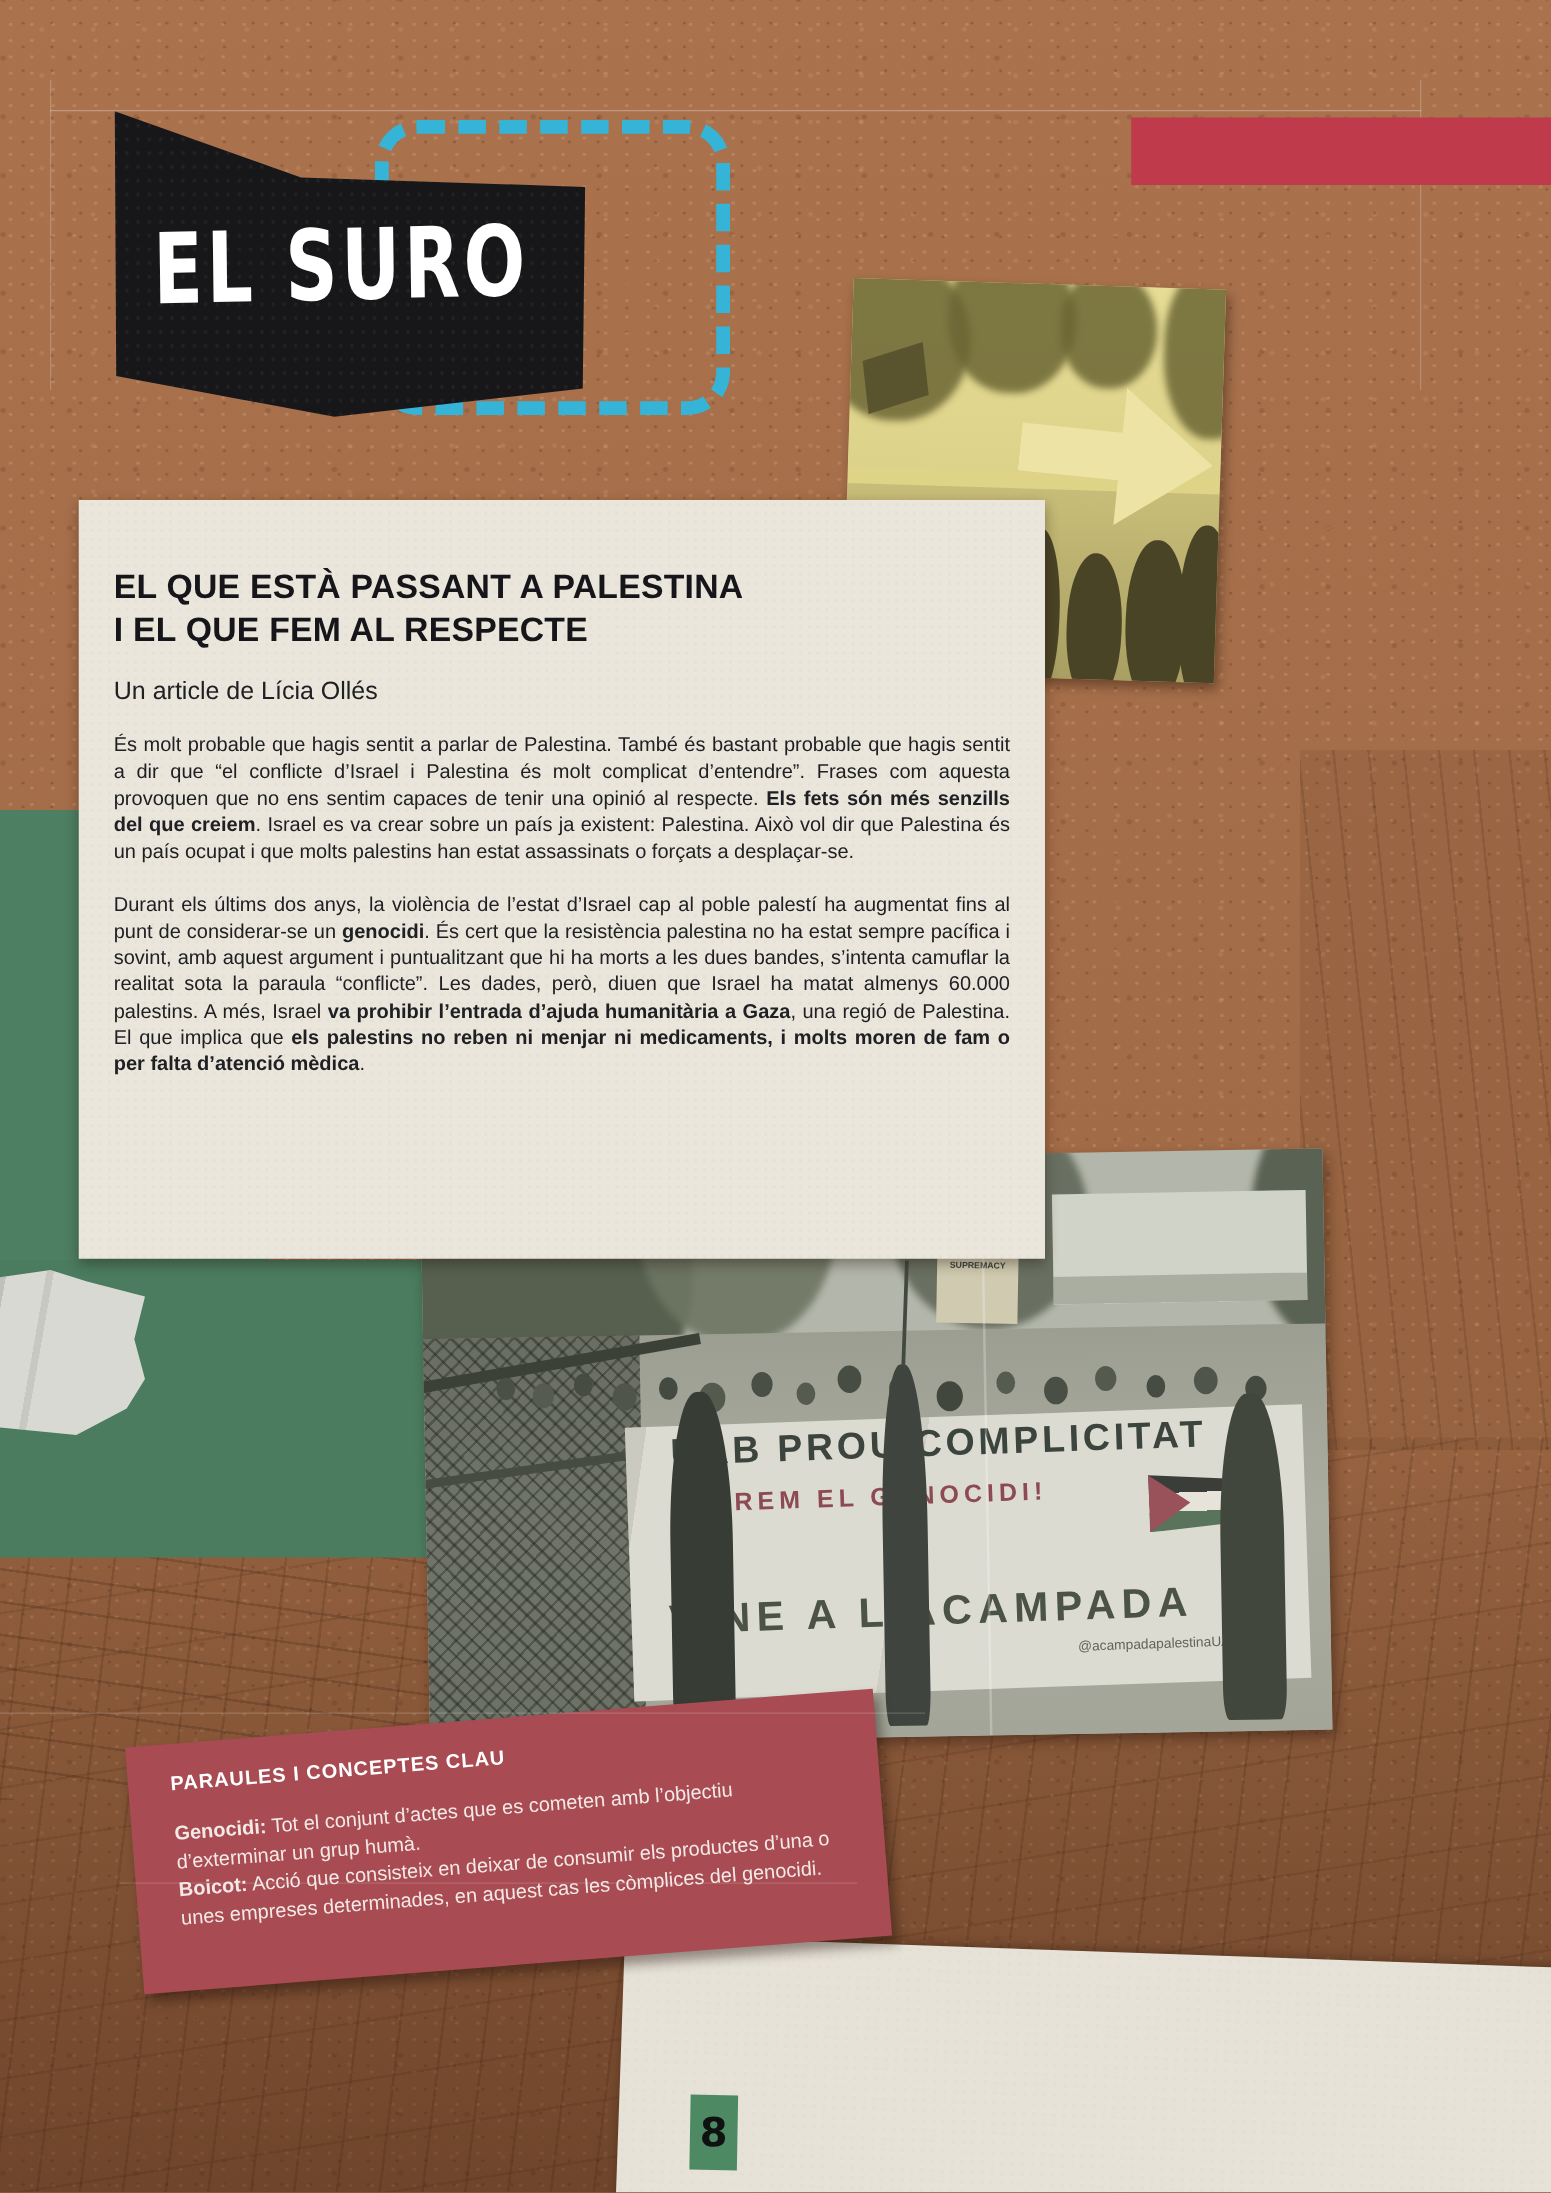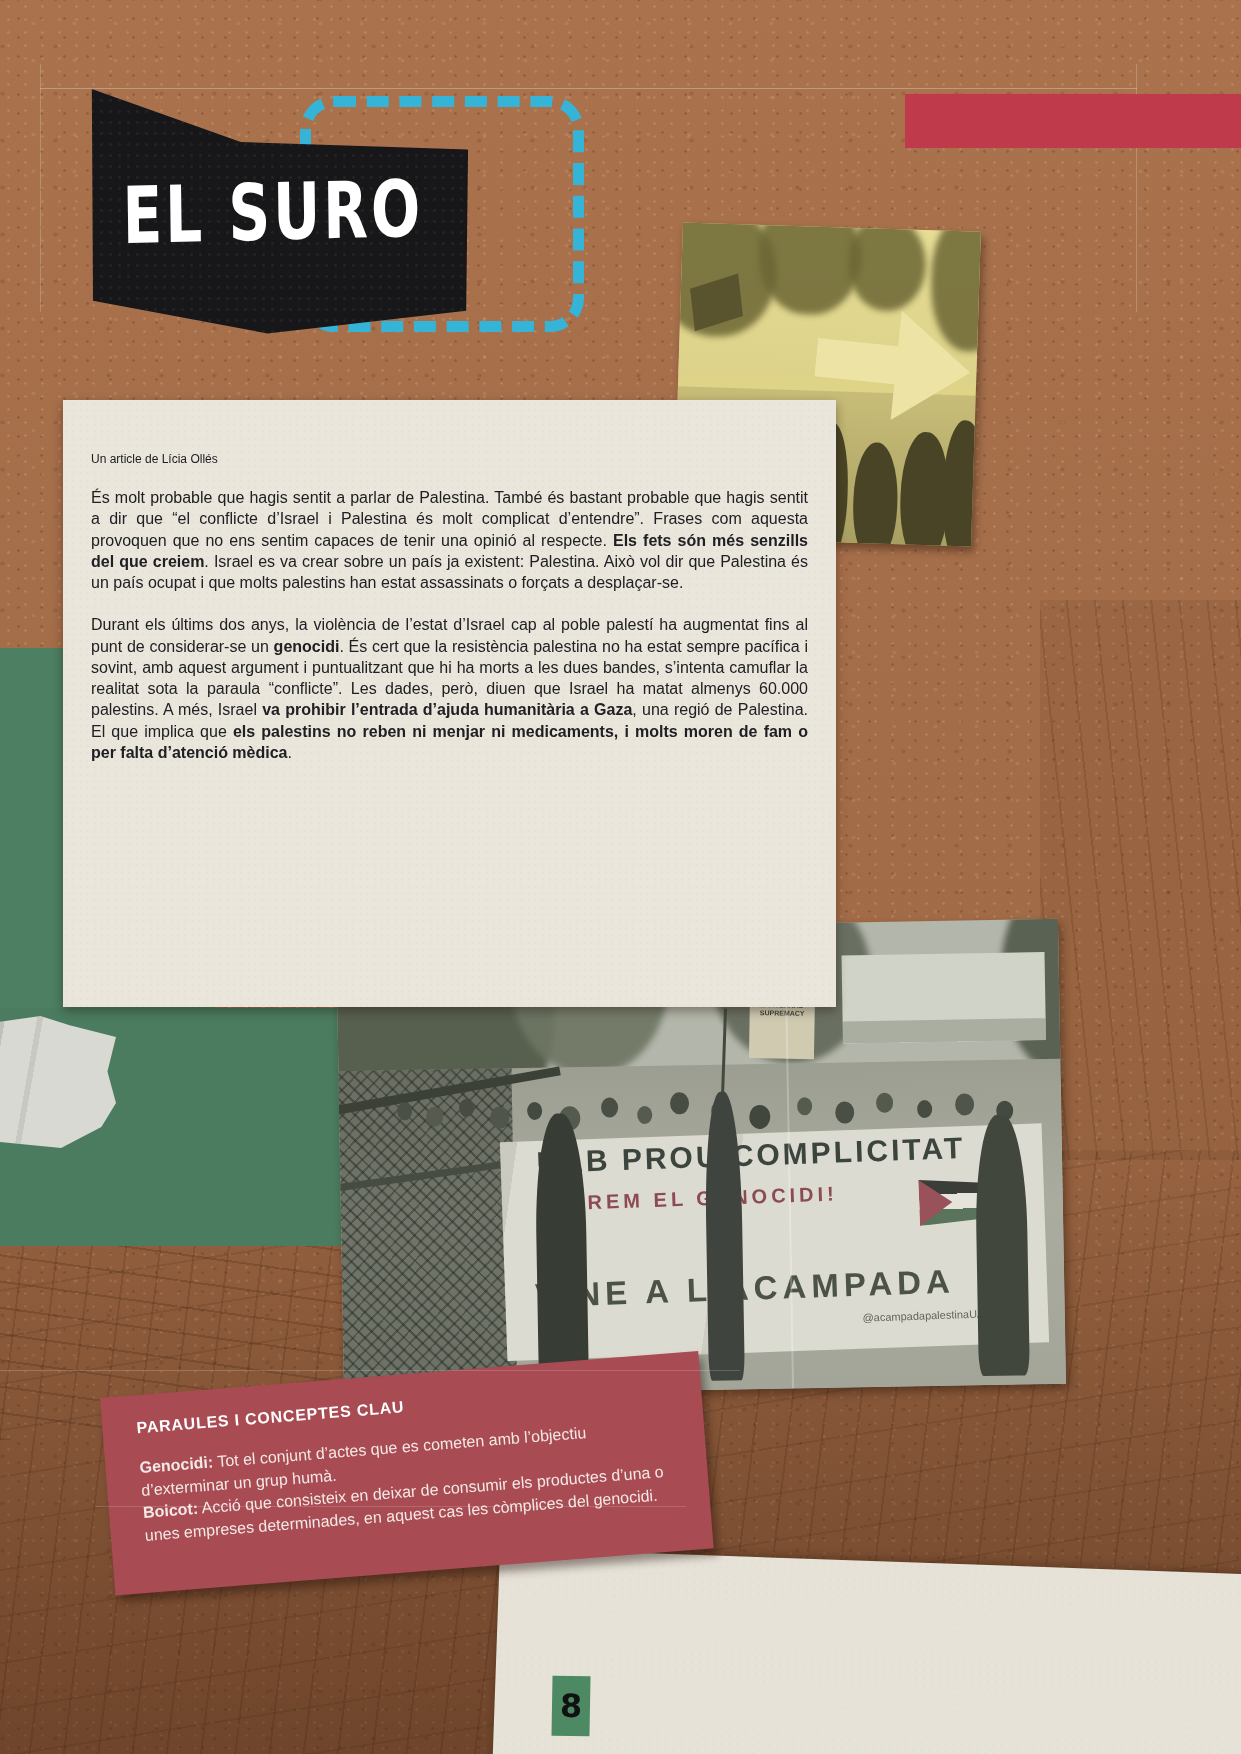--- a/index.html
+++ b/index.html
@@ -73,21 +73,21 @@
   .by5{left:76%;top:64%;width:16%;height:42%;background:#454023;}
   .by6{left:90%;top:60%;width:14%;height:46%;background:#524c2a;}
   .photo-y .arrow{position:absolute;left:46%;top:24%;width:52%;height:38%;background:#ece3a4;
     clip-path:polygon(0 34%,52% 34%,52% 4%,100% 50%,52% 96%,52% 66%,0 66%);
     transform:rotate(4deg);filter:drop-shadow(2px 3px 2px rgba(60,55,20,.55));}
   
   .card{left:63px;top:400px;width:773px;height:607px;background:#eae6db;z-index:8;
     background-image:radial-gradient(rgba(0,0,0,.025) 1px,transparent 1.4px);background-size:7px 7px;
     box-shadow:0 4px 10px rgba(30,15,8,.38);padding:52px 28px 0 28px;box-sizing:border-box;color:#202024;}
   .card h1{margin:0;font-size:27px;line-height:1.3;font-weight:800;letter-spacing:.2px;color:#15151a;}
-  .byline{margin-top:0;font-size:12px;}
+  .byline{margin-top:20px;font-size:20px;}
   .card p{margin:21px 0 0 0;font-size:16px;line-height:1.33;text-align:justify;}
   .b{font-weight:700;}
   
   .photo-g{left:340px;top:925px;width:722px;height:465px;background:#b3b6aa;z-index:7;
     transform:rotate(-1deg);overflow:hidden;box-shadow:3px 5px 10px rgba(30,15,8,.42);}
   .photo-g .treeg{position:absolute;filter:blur(3px);border-radius:50%;}
   .tg1{left:-6%;top:-12%;width:36%;height:62%;background:#57604f;}
   .tg2{left:24%;top:-10%;width:22%;height:42%;background:#6e7663;opacity:.9;}
   .tg3{left:52%;top:-8%;width:22%;height:38%;background:#61695a;opacity:.9;}
   .tg4{left:92%;top:-10%;width:18%;height:44%;background:#5a6253;}
@@ -209,20 +209,22 @@
           <div class="tri"></div>
         </div>
     </div>
     <div class="fig f1"></div>
     <div class="fig f2"></div>
     <div class="fig f3"></div>
     <div class="crease"></div>
   </div>
 
   <div class="abs card">
+    <h1><span>EL QUE ESTÀ PASSANT A PALESTINA</span><br>
+      <span>I EL QUE FEM AL RESPECTE</span></h1>
     <div class="byline">Un article de Lícia Ollés</div>
     <p><span>És molt probable que hagis sentit a parlar de Palestina. També és bastant probable que hagis sentit a dir que “el conflicte d’Israel i Palestina és molt complicat d’entendre”. Frases com aquesta provoquen que no ens sentim capaces de tenir una opinió al respecte. </span><span class="b">Els fets són més senzills del que creiem</span><span>. Israel es va crear sobre un país ja existent: Palestina. Això vol dir que Palestina és un país ocupat i que molts palestins han estat assassinats o forçats a desplaçar-se.</span></p>
     <p><span>Durant els últims dos anys, la violència de l’estat d’Israel cap al poble palestí ha augmentat fins al punt de considerar-se un </span><span class="b">genocidi</span><span>. És cert que la resistència palestina no ha estat sempre pacífica i sovint, amb aquest argument i puntualitzant que hi ha morts a les dues bandes, s’intenta camuflar la realitat sota la paraula “conflicte”. Les dades, però, diuen que Israel ha matat almenys 60.000 palestins. A més, Israel </span><span class="b">va prohibir l’entrada d’ajuda humanitària a Gaza</span><span>, una regió de Palestina. El que implica que </span><span class="b">els palestins no reben ni menjar ni medicaments, i molts moren de fam o per falta d’atenció mèdica</span><span>.</span></p>
   </div>
 
   <div class="abs bottom-card"></div>
 
   <div class="abs glossary">
     <h2>PARAULES I CONCEPTES CLAU</h2>
     <div class="entries">

